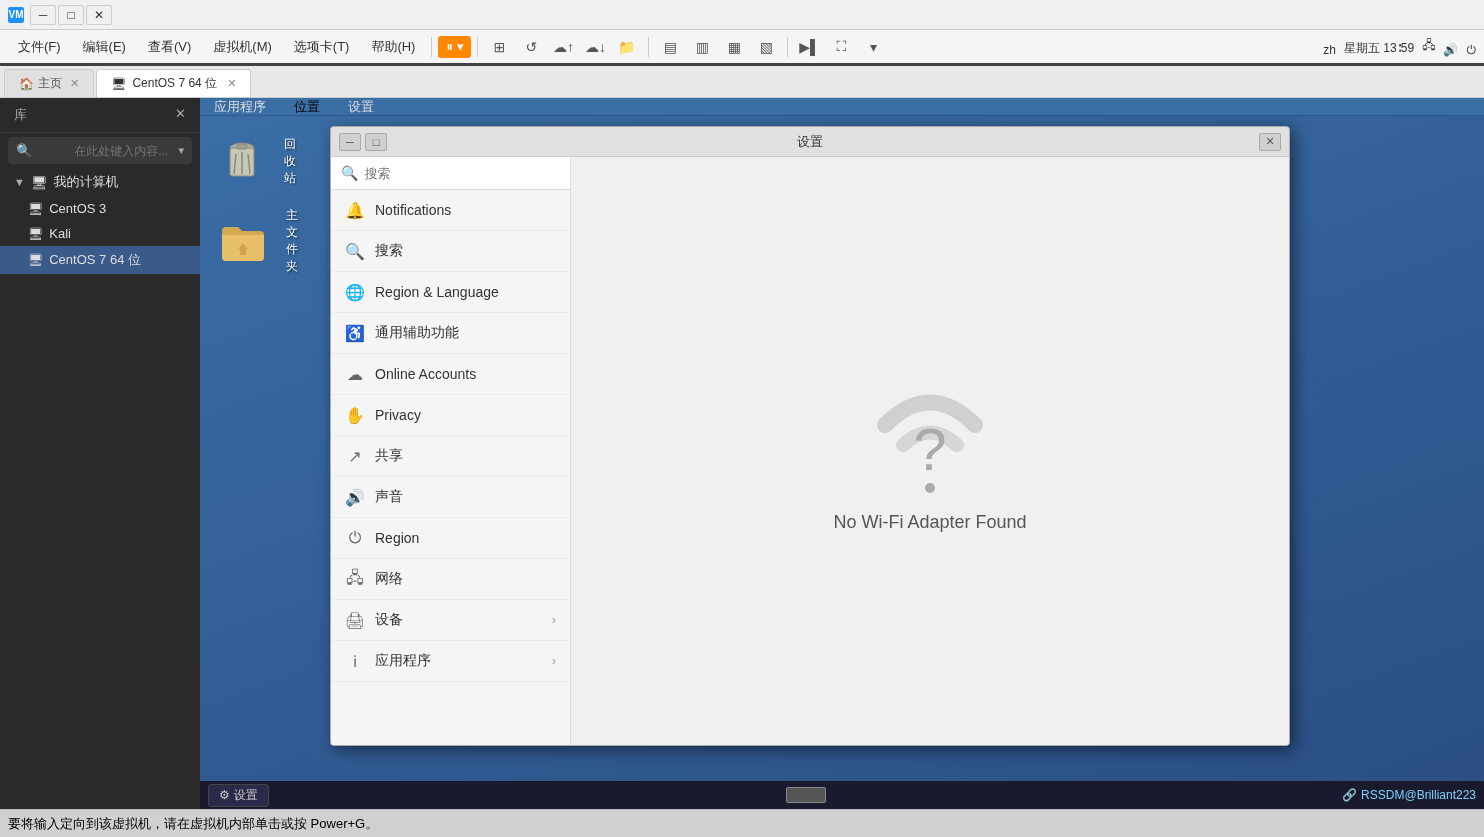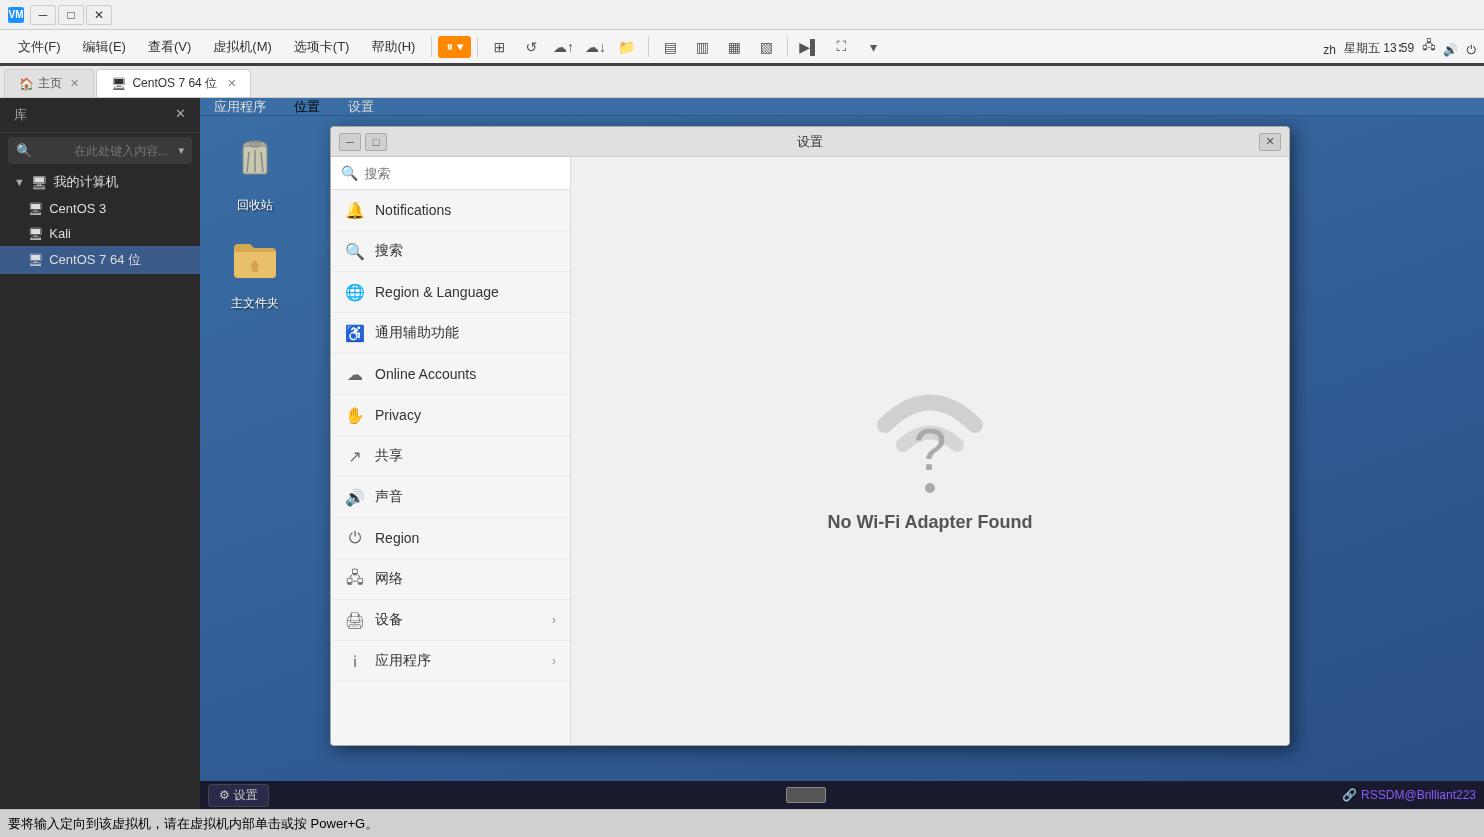--- a/index.html
+++ b/index.html
@@ -163,23 +163,23 @@
 
     .desktop-icons {
       padding: 20px;
       display: flex;
       flex-direction: column;
       gap: 20px;
       align-items: flex-start;
     }
     .desktop-icon {
       display: flex;
-      flex-direction: column;
-      align-items: center;
-      gap: 13px;
+      flex-direction: row;
+      align-items: center;
+      gap: 20px;
       cursor: pointer;
       width: 70px;
     }
     .desktop-icon-img {
       width: 48px; height: 48px;
       display: flex; align-items: center; justify-content: center;
     }
     .desktop-icon-label {
       color: white;
       font-size: 12px;
@@ -541,34 +541,34 @@
             <div style="position:relative; width:150px; height:130px; display:flex; align-items:center; justify-content:center;">
 
               <svg width="150" height="130" viewBox="0 0 150 130">
                 <path d="M30 55 Q75 10 120 55" fill="none" stroke="#bbb" stroke-width="16" stroke-linecap="round" opacity="0.6"></path>
                 <path d="M48 75 Q75 50 102 75" fill="none" stroke="#bbb" stroke-width="14" stroke-linecap="round" opacity="0.5"></path>
 
                 <text x="75" y="100" text-anchor="middle" font-size="60" font-weight="300" fill="#aaa">?</text>
                 <circle cx="75" cy="118" r="5" fill="#aaa"></circle>
               </svg>
             </div>
-            <div style="font-size:18px; font-weight:700; color:#555;">No Wi-Fi Adapter Found</div>
+            <div style="font-size:18px; font-weight:400; color:#555;">No Wi-Fi Adapter Found</div>
           </div>
         </div>
       </div>
 
       <div style="position:absolute; bottom:0; left:0; right:0; height:28px; background:#1a1a2e; display:flex; align-items:center; padding:0 8px; gap:8px;">
         <div class="taskbar-settings-btn">
           <span>⚙</span>
           <span>设置</span>
         </div>
         <div style="flex:1; display:flex; align-items:center; justify-content:center;">
           <div style="width:40px; height:16px; background:#555; border:1px solid #888; border-radius:2px;"></div>
         </div>
-        <div style="font-size:12px;color:#8b5cf6;">
+        <div style="font-size:12px;color:#7dd3fc;">
           <span>🔗</span>
           <span>RSSDM@Brilliant223</span>
         </div>
       </div>
     </div>
   </div>
 </div>
 
 <div class="bottom-bar">
   <span>要将输入定向到该虚拟机，请在虚拟机内部单击或按 Power+G。</span>

